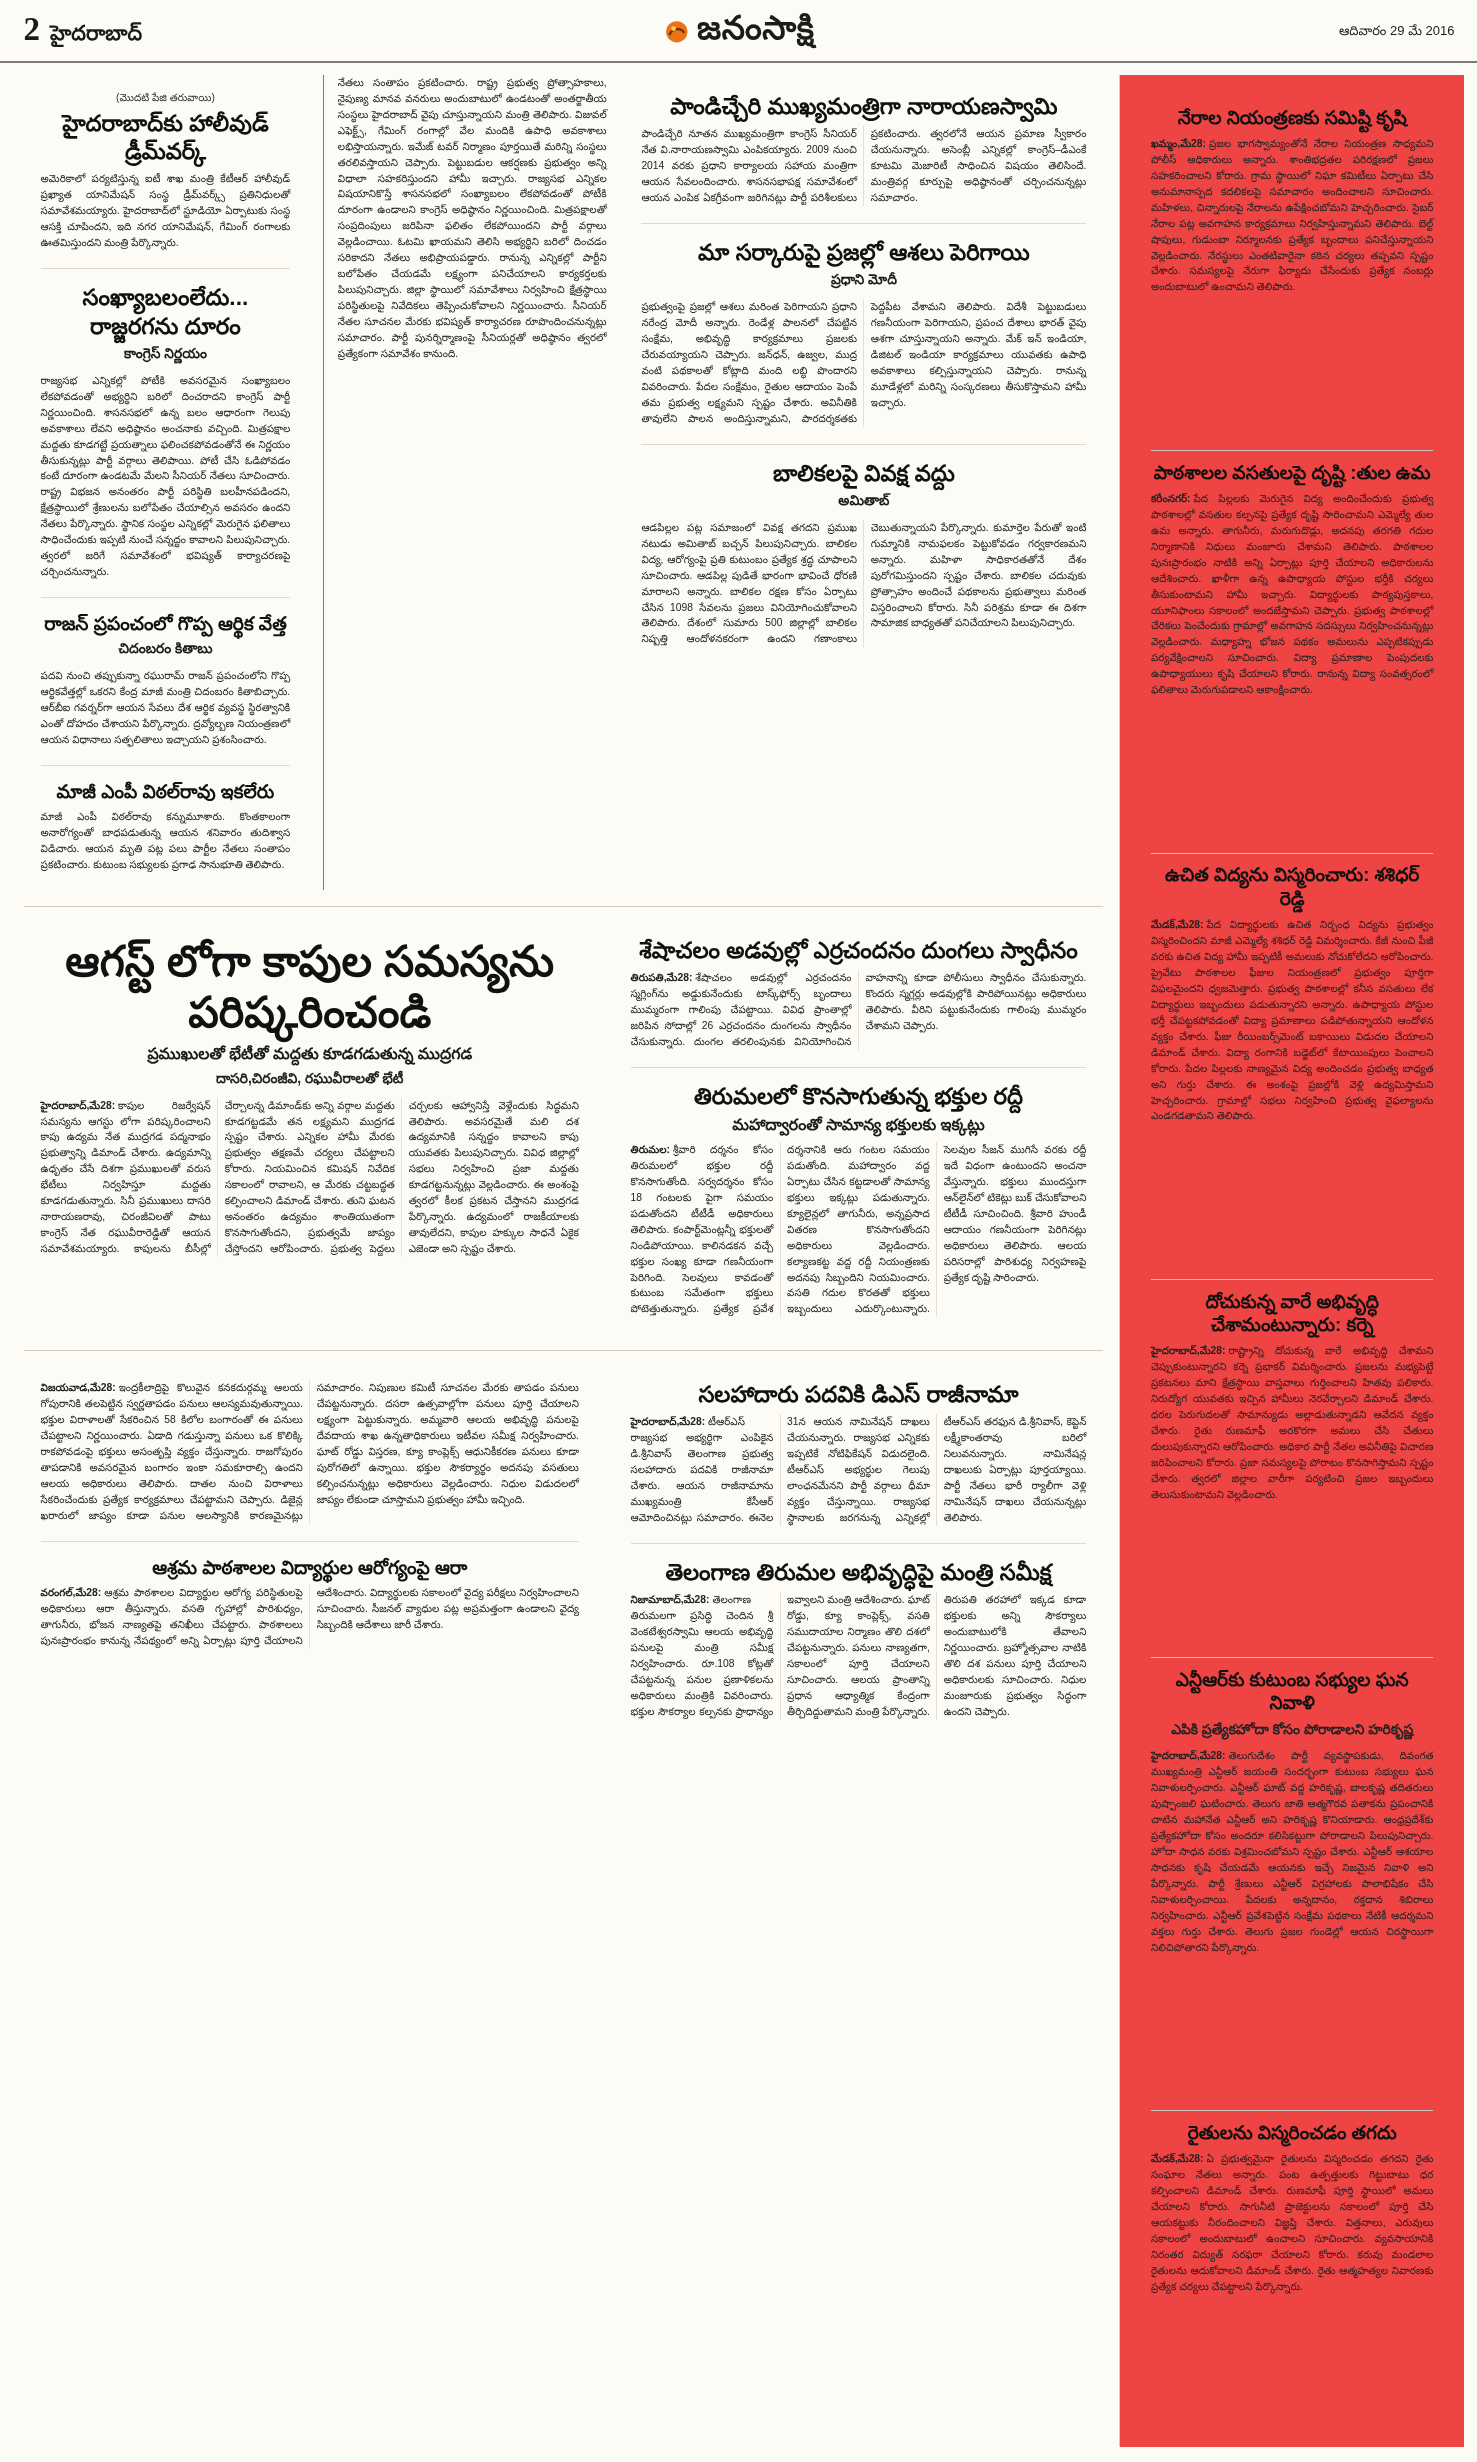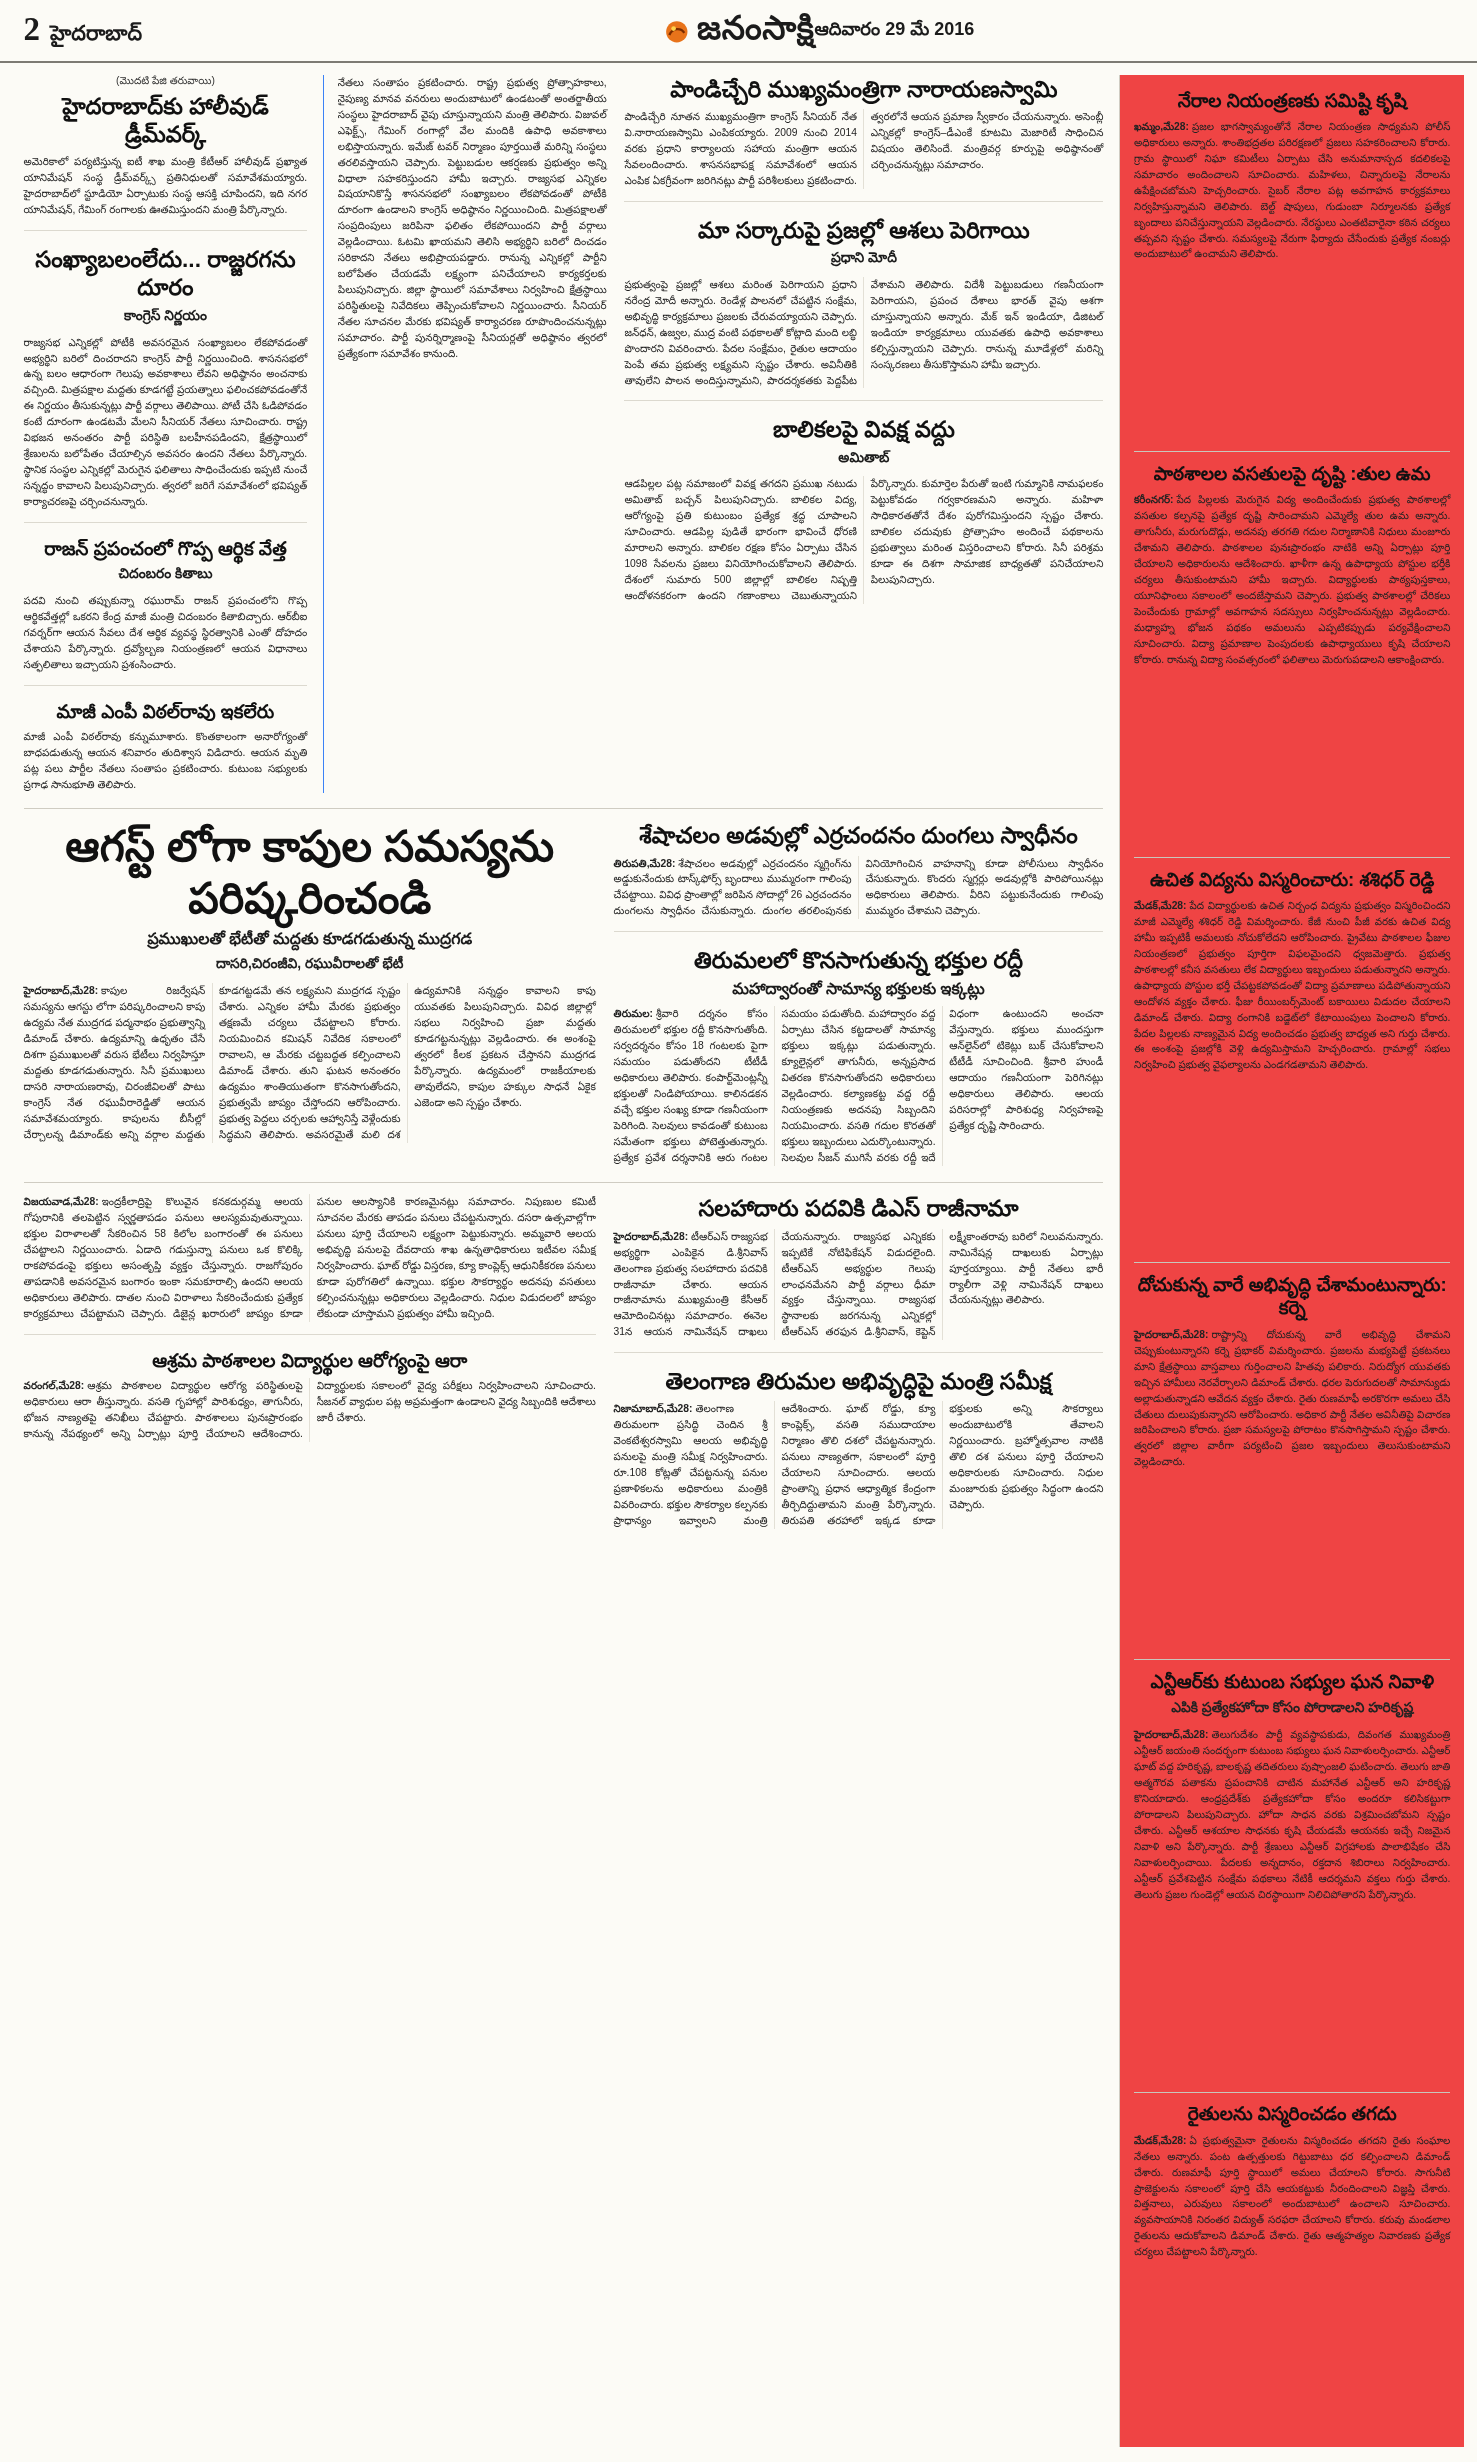--- a/index.html
+++ b/index.html
@@ -8,33 +8,33 @@
   .page { width:1478px; height:2463px; overflow:hidden; margin:0 auto; background:#fcfbf6; }
 
   
   .masthead { height:63px; display:flex; align-items:center; padding:7.9px 23.6px 5.9px 23.6px; border-bottom:2px solid #7d7b74; }
   .mast-left { flex:1; display:flex; align-items:baseline; gap:9.9px; }
   .page-num { font-family:"Liberation Serif","DejaVu Serif",serif; font-size:33px; font-weight:bold; line-height:1; }
   .city { font-size:20.7px; font-weight:bold; }
   .mast-center { display:flex; align-items:center; gap:7.9px; }
   .logo-icon { width:25.6px; height:25.6px; display:inline-block; }
   .logo-text { font-size:33px; font-weight:bold; letter-spacing:0.5px; }
-  .mast-right { flex:1; text-align:left; font-size:18px; font-weight:bold; }
+  .mast-right { flex:1; text-align:right; font-size:13px; font-weight:normal; }
 
   
   .content { display:flex; gap:15.8px; height:2400px; padding:11.8px 13.8px 15.8px 23.6px; }
   .main { flex:1; min-width:0; display:flex; flex-direction:column; gap:15.8px; }
   .band-a { display:grid; grid-template-columns:54% 1fr; gap:17.7px; }
   .band-a-left { display:grid; grid-template-columns:1fr 1fr; gap:15.8px; }
   .cont-col { border-left:1px solid #3b82f6; padding-left:13.8px; }
   .band-b, .band-c { display:grid; grid-template-columns:53% 1fr; gap:17.7px; border-top:1px solid #cfccc2; padding-top:11.8px; }
   .band-c { flex:1; }
 
   
-  article { margin:0; }
+  article { margin:17px; }
   .stack > article + article { border-top:1px solid #dcd9cf; margin-top:11.8px; padding-top:14px; }
   .note { font-size:10.3px; text-align:center; color:#333; margin-bottom:3px; }
   h2, h3 { margin:0 0 5.9px 0; text-align:center; line-height:1.25; color:#111; }
   .h-sm { font-size:18.7px; }
   .h-md { font-size:22.7px; }
   .h-lg { font-size:26.6px; }
   .h-xl { font-size:43px; line-height:1.2; }
   .kicker { font-size:13.8px; font-weight:bold; text-align:center; margin:2px 0 7.9px 0; }
   .subhead { font-size:15.8px; font-weight:bold; text-align:center; margin:2px 0 3.9px 0; }
   .subhead2 { font-size:13.8px; font-weight:bold; text-align:center; margin:0 0 7.9px 0; color:#222; }

